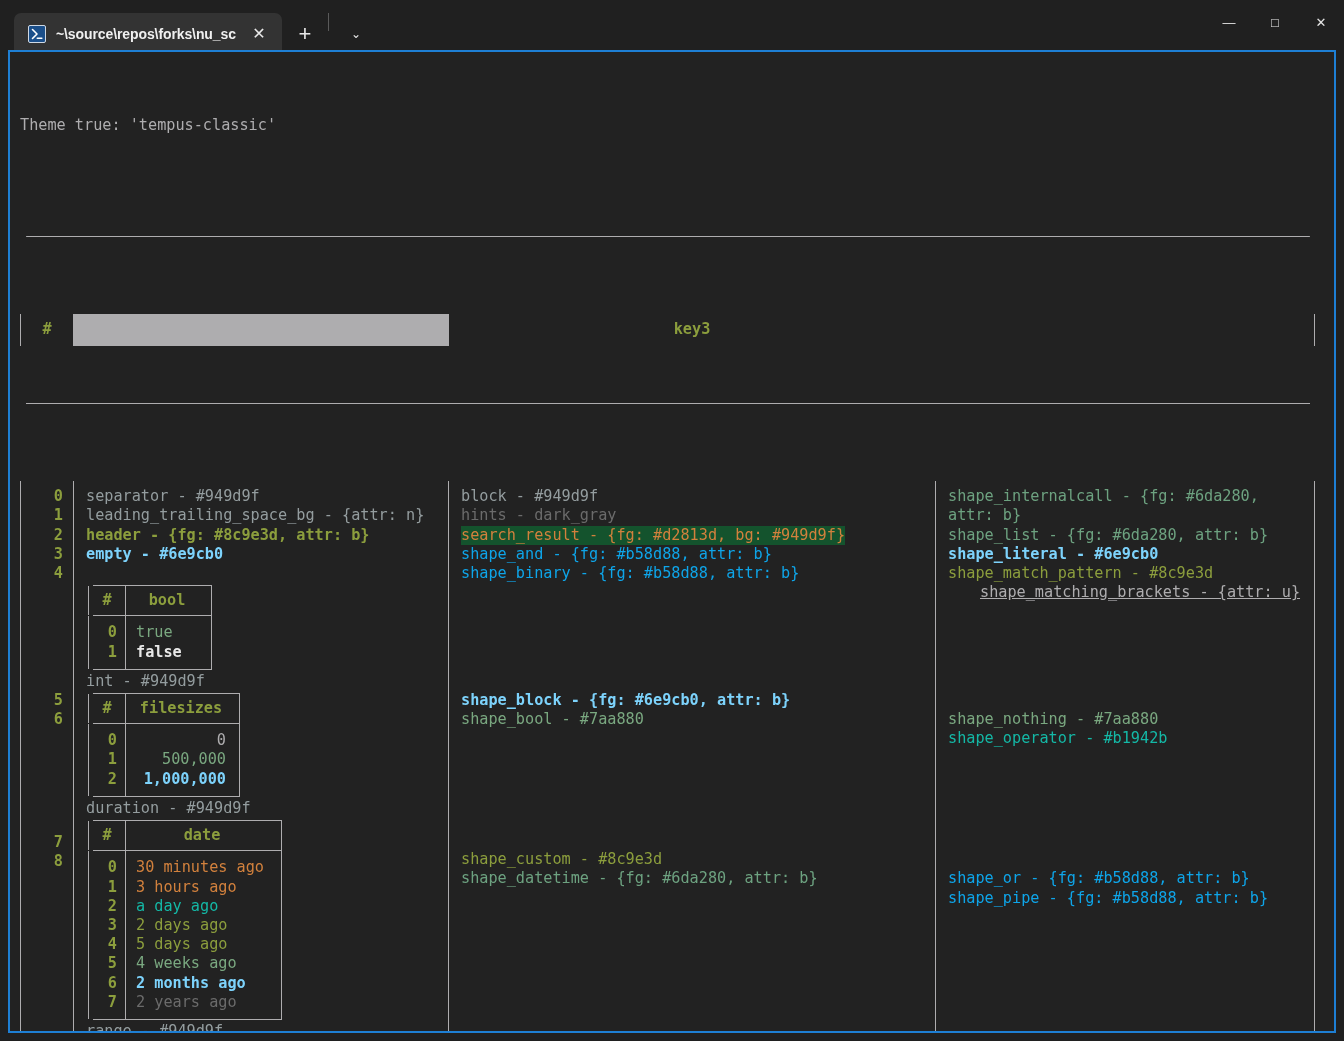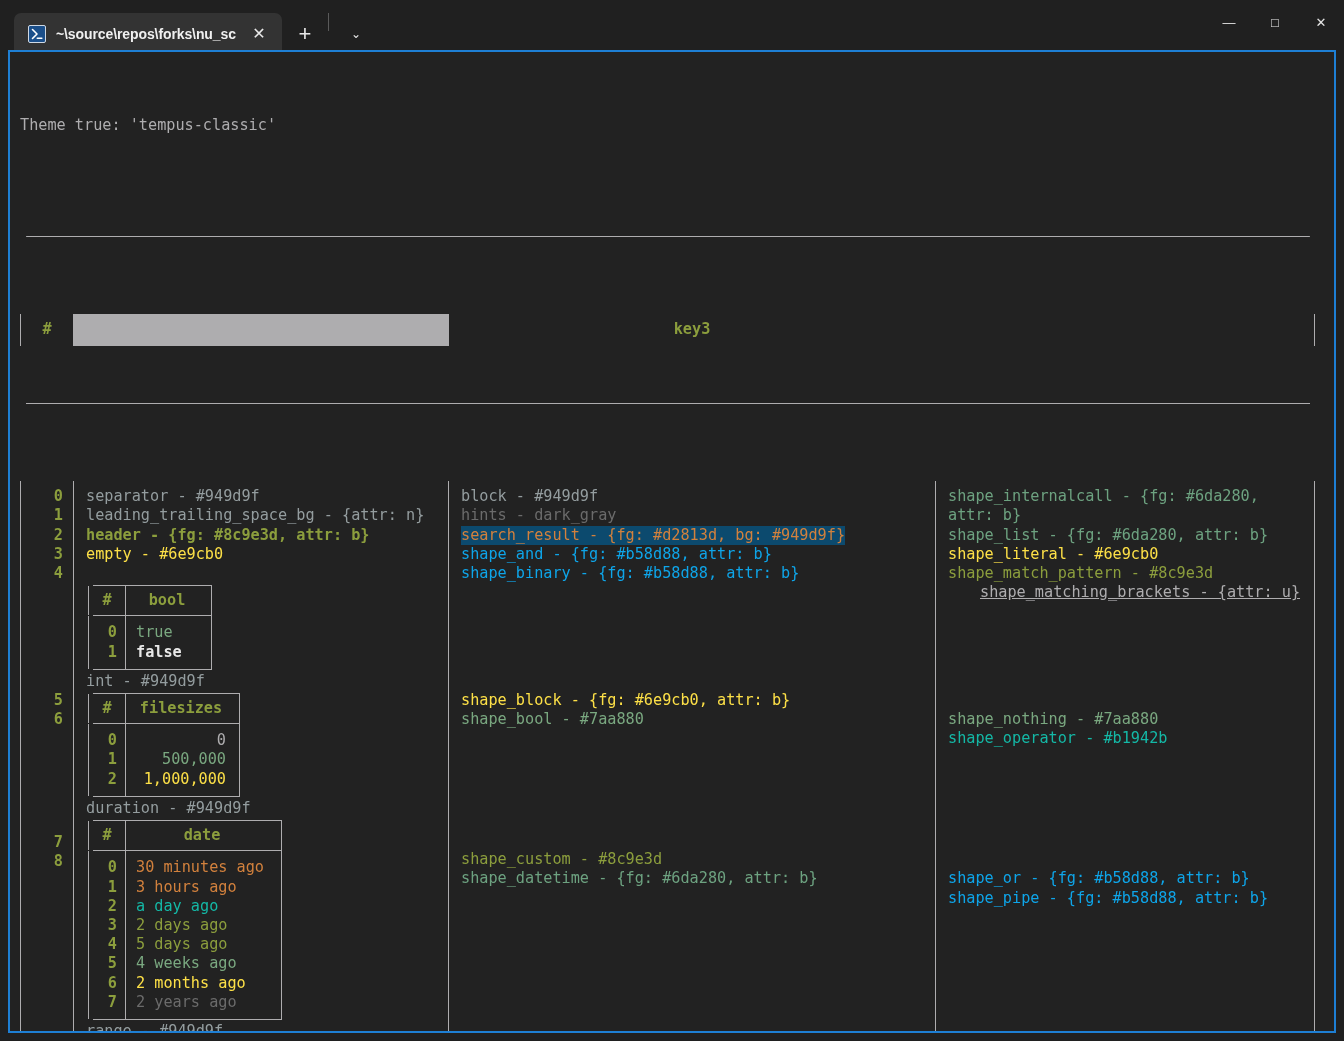--- a/index.html
+++ b/index.html
@@ -162,31 +162,31 @@
   .sub-idx { color: #8c9e3d; font-weight: bold; text-align: right; padding: 0 8px; }
   .sub-val { padding: 0 10px; text-align: left; }
   .sub-val.right { text-align: right; }
   .sub-vsep { background: #aeadaf; width: 1px; }
   .sub-pad { height: 7px; }
 
   
   .c-default { color: #aeadaf; }
   .c-grey    { color: #949d9f; }
   .c-olive   { color: #8c9e3d; }
-  .c-blue    { color: #fde047; }
+  .c-blue    { color: #7dd3fc; font-weight: bold; }
   .c-green   { color: #6da280; }
   .c-pink    { color: #0ea5e9; }
   .c-lgreen  { color: #7aa880; }
   .c-gold    { color: #14b8a6; }
   .c-orange  { color: #d2813d; }
   .c-darkgrey{ color: #6b6b6b; }
   .c-white   { color: #e8e8e8; }
   .b { font-weight: bold; }
   .u { text-decoration: underline; margin-left: 32px; }
-  .hl-search { background: #0c4a6e; color: #d2813d; }
+  .hl-search { background: #14532d; color: #d2813d; }
 </style>
 </head>
 <body>
 
 <div class="window">
 
   <div class="titlebar">
     <div class="tabstrip">
       <div class="tab">
         <span class="tab-icon">

